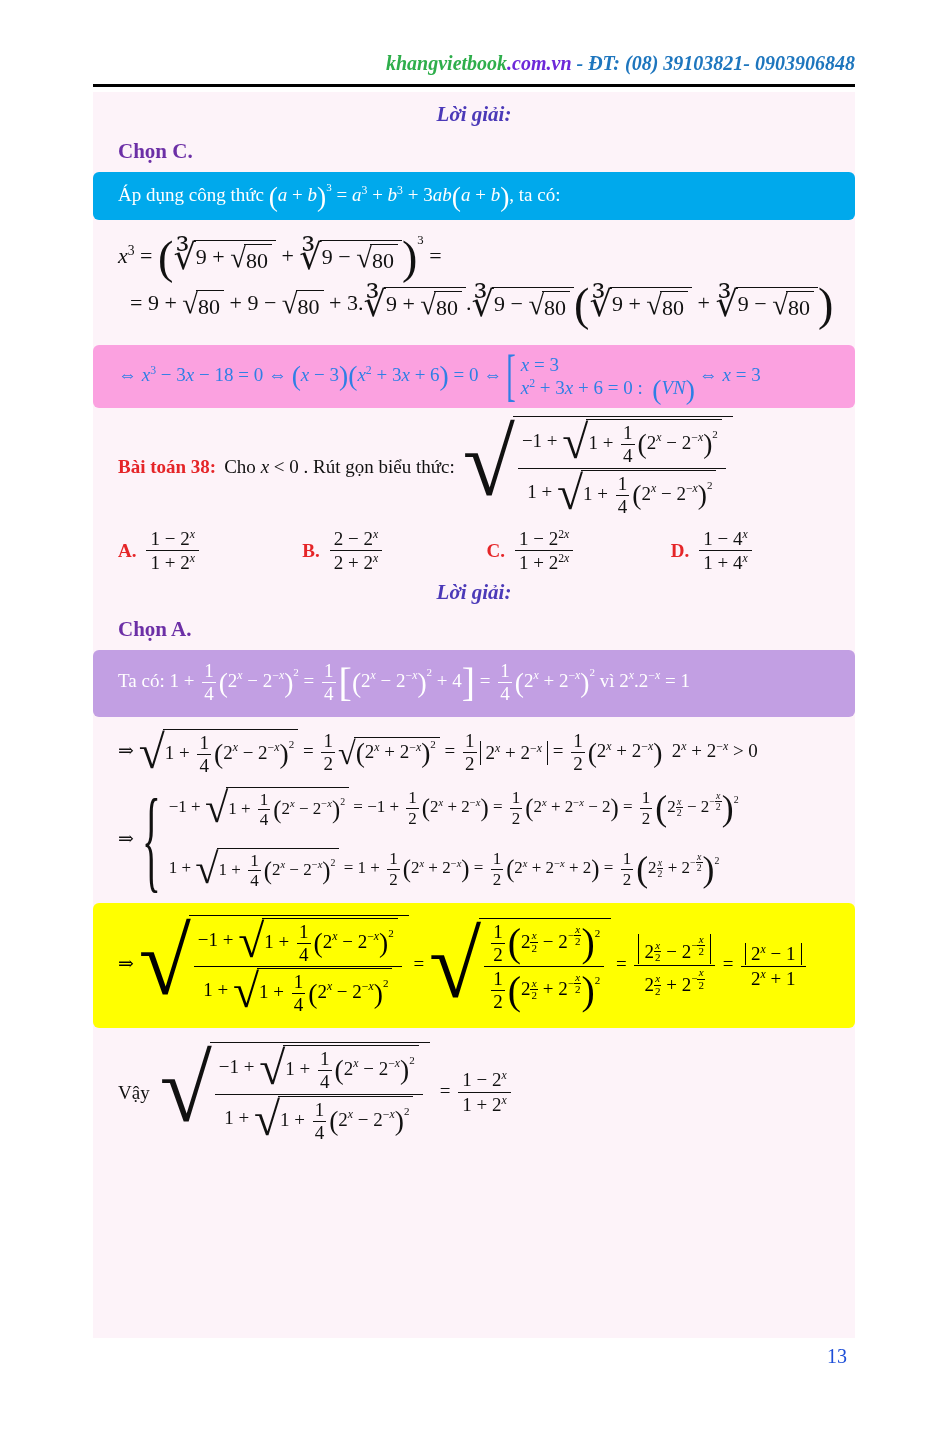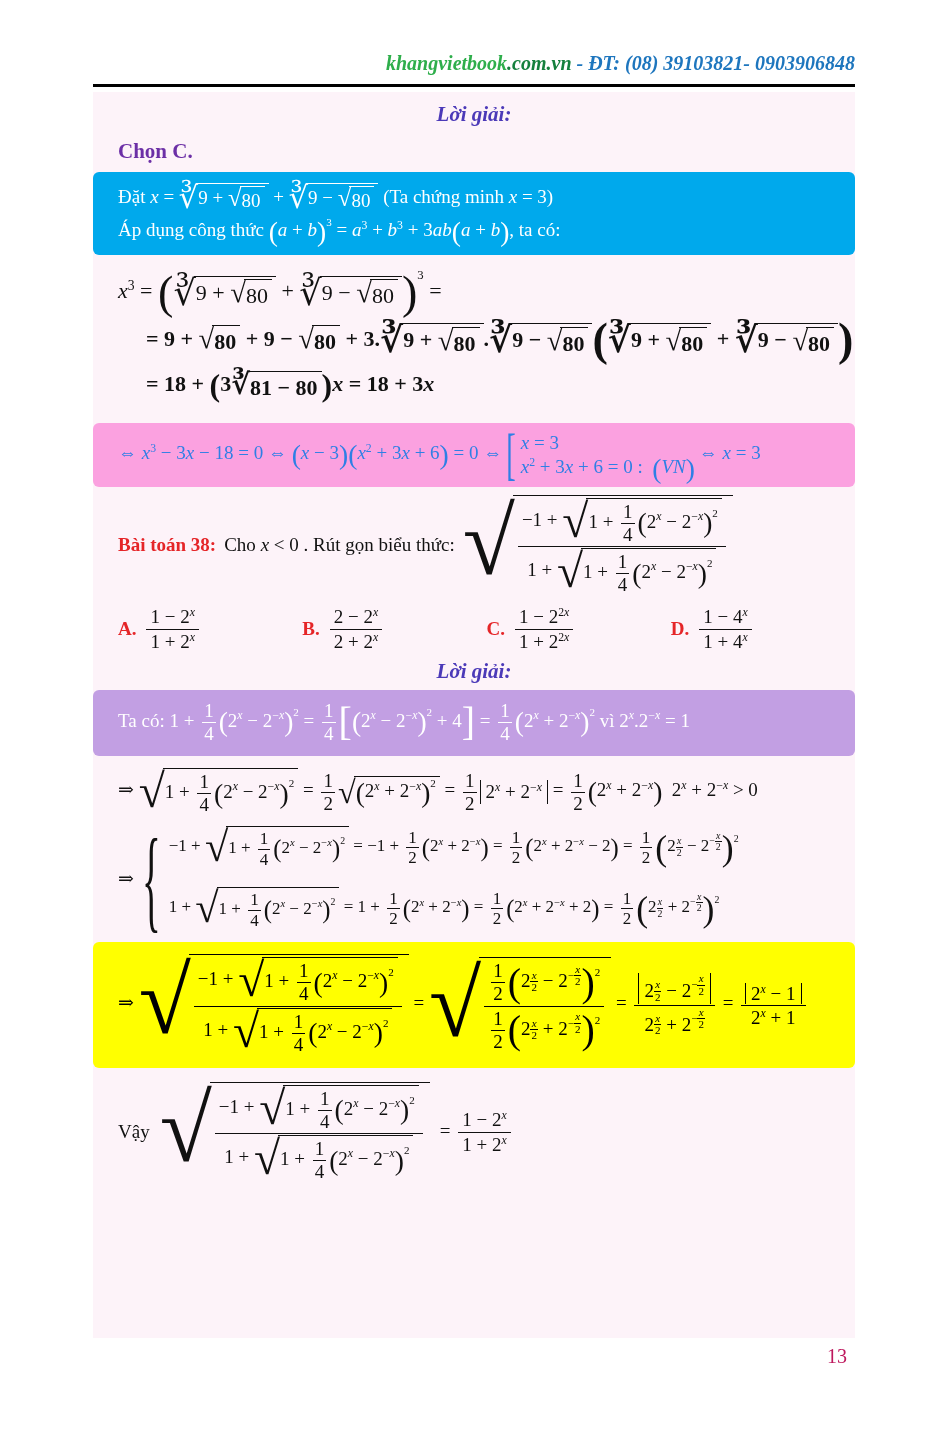--- a/index.html
+++ b/index.html
@@ -1,50 +1,50 @@
 <!DOCTYPE html>
 <html><head>
 <meta charset="utf-8">
 <style>
   html,body{margin:0;padding:0;background:#ffffff;}
   .page{position:relative;width:947px;height:1434px;background:#ffffff;overflow:hidden;
         font-family:"Liberation Serif","DejaVu Serif","DejaVu Sans",serif;color:#111;}
   .header{position:absolute;top:52px;left:93px;width:762px;text-align:right;
           font-size:20px;font-weight:bold;font-style:italic;white-space:nowrap;}
-  .hgreen{color:#2EAE4B;} .hred{color:#15803d;} .hblue{color:#1E76BE;}
+  .hgreen{color:#2EAE4B;} .hred{color:#6d28d9;} .hblue{color:#1E76BE;}
   .rule{position:absolute;top:84px;left:93px;width:762px;height:3px;background:#000;}
   .content{position:absolute;left:93px;top:92px;width:762px;height:1246px;background:#FDF3F9;
            font-size:19px;overflow:hidden;}
   .loigiai{margin-top:10px;text-align:center;color:#4B39B8;font-weight:bold;font-style:italic;font-size:21px;}
   .chon{margin:12px 0 8px 25px;color:#6C2FA6;font-weight:bold;font-size:21px;}
   .box{border-radius:6px;}
   .cyan{background:#00A9EC;color:#fff;padding:6px 14px 8px 25px;}
   .pinkbox{background:#FBA1E0;color:#2E7FE5;padding:8px 10px 8px 25px;margin:8px 0;}
   .purplebox{background:#C29FE3;color:#fff;padding:10px 10px 12px 25px;margin-top:6px;}
   .yellowbox{background:#FFFF00;color:#000;padding:12px 10px 12px 25px;margin-top:12px;}
   .mline{line-height:1.25;}
   .cyan .mline{margin:5px 0;}
   .eqblock{padding:8px 0 2px 25px;font-size:22px;}
   .eqblock .mline{margin:12px 0;}
-  .eqblock .indent{margin-left:28px;font-weight:bold;}
+  .eqblock .indent{margin-left:12px;}
   .problem{display:flex;align-items:center;gap:8px;padding-left:25px;margin-top:2px;}
   .ptext{white-space:nowrap;}
   .red{color:#E52528;font-weight:bold;}
   .options{display:flex;padding:8px 0 0 25px;margin-top:2px;}
   .opt{display:flex;align-items:center;gap:7px;width:190px;}
   .loigiai2{margin-top:6px;}
   .step{margin:12px 0 0 25px;}
   .sys{display:flex;align-items:center;gap:8px;margin:10px 0 0 25px;font-size:17px;}
   .arrow{font-size:19px;}
   .sysbrace{display:inline-block;font-size:2.3em;line-height:1;transform:scaleY(2.9);transform-origin:center;font-weight:300;}
   .sysrows{display:flex;flex-direction:column;gap:18px;justify-content:space-between;}
   .sysrows>div{line-height:1.2;}
   .note{margin:14px 0 0 25px;}
   .final{display:flex;align-items:center;gap:10px;margin:14px 0 0 25px;}
-  .pagenum{position:absolute;right:100px;top:1345px;font-size:20px;color:#be185d;}
+  .pagenum{position:absolute;right:100px;top:1345px;font-size:20px;color:#1d4ed8;}
   
   i{font-style:italic;}
   sup{font-size:0.62em;line-height:0;}
   sup.hi{vertical-align:1.5em;font-size:0.58em;}
   sup.hi2{vertical-align:0.95em;font-size:0.58em;}
   .f{display:inline-flex;flex-direction:column;vertical-align:middle;text-align:center;margin:0 3px;line-height:1.15;}
   .f .n{display:block;padding:0 4px 1px;}
   .f .d{display:block;border-top:1.4px solid currentColor;padding:1px 4px 0;}
   .f.sm .n,.f.sm .d{padding:0 2px;}
   .r{display:inline-block;vertical-align:middle;white-space:nowrap;}
@@ -75,28 +75,26 @@
     <span class="hgreen">khangvietbook</span><span class="hred">.com.vn</span><span class="hblue"> - ĐT: (08) 39103821- 0903906848</span>
   </div>
   <div class="rule"></div>
 
   <div class="content">
 
     <div class="loigiai">Lời giải:</div>
     <div class="chon">Chọn C.</div>
 
     <div class="box cyan">
-      <div class="mline">Đặt <i>x</i> = <span class="r"><span class="rs rc">∛</span><span class="rb">9 + <span class="r"><span class="rs">√</span><span class="rb">80</span></span></span></span> + <span class="r"><span class="rs rc">∛</span><span class="rb">9 − <span class="r"><span class="rs">√</span><span class="rb">80</span></span></span></span> (Ta chứng minh <i>x</i> = 3)</div>
       <div class="mline">Áp dụng công thức <span class="b15">(</span><i>a</i> + <i>b</i><span class="b15">)</span><sup class="hi2">3</sup> = <i>a</i><sup>3</sup> + <i>b</i><sup>3</sup> + 3<i>ab</i><span class="b15">(</span><i>a</i> + <i>b</i><span class="b15">)</span>, ta có:</div>
     </div>
 
     <div class="eqblock">
       <div class="mline"><i>x</i><sup>3</sup> = <span class="b2">(</span><span class="r"><span class="rs rc">∛</span><span class="rb">9 + <span class="r"><span class="rs">√</span><span class="rb">80</span></span></span></span> + <span class="r"><span class="rs rc">∛</span><span class="rb">9 − <span class="r"><span class="rs">√</span><span class="rb">80</span></span></span></span><span class="b2">)</span><sup class="hi">3</sup> =</div>
       <div class="mline indent">= 9 + <span class="r"><span class="rs">√</span><span class="rb">80</span></span> + 9 − <span class="r"><span class="rs">√</span><span class="rb">80</span></span> + 3.<span class="r"><span class="rs rc">∛</span><span class="rb">9 + <span class="r"><span class="rs">√</span><span class="rb">80</span></span></span></span>.<span class="r"><span class="rs rc">∛</span><span class="rb">9 − <span class="r"><span class="rs">√</span><span class="rb">80</span></span></span></span><span class="b2">(</span><span class="r"><span class="rs rc">∛</span><span class="rb">9 + <span class="r"><span class="rs">√</span><span class="rb">80</span></span></span></span> + <span class="r"><span class="rs rc">∛</span><span class="rb">9 − <span class="r"><span class="rs">√</span><span class="rb">80</span></span></span></span><span class="b2">)</span></div>
-      <div class="mline indent">= 18 + <span class="b15">(</span>3<span class="r"><span class="rs">∛</span><span class="rb">81 − 80</span></span><span class="b15">)</span><i>x</i> = 18 + 3<i>x</i></div>
     </div>
 
     <div class="box pinkbox mline">⇔ <i>x</i><sup>3</sup> − 3<i>x</i> − 18 = 0 ⇔ <span class="b15">(</span><i>x</i> − 3<span class="b15">)</span><span class="b15">(</span><i>x</i><sup>2</sup> + 3<i>x</i> + 6<span class="b15">)</span> = 0 ⇔<span class="cases">
           <span class="cbr">[</span>
           <span class="crows">
             <span><i>x</i> = 3</span>
             <span><i>x</i><sup>2</sup> + 3<i>x</i> + 6 = 0 :&nbsp; <span class="b15">(</span><i>VN</i><span class="b15">)</span></span>
           </span>
         </span>⇔ <i>x</i> = 3</div>
 
@@ -140,20 +138,21 @@
       <div class="opt">
         <span class="red">D.</span>
         <span class="f">
             <span class="n">1 − 4<sup><i>x</i></sup></span>
             <span class="d">1 + 4<sup><i>x</i></sup></span>
           </span>
       </div>
     </div>
 
     <div class="loigiai loigiai2">Lời giải:</div>
+    <div class="chon">Chọn A.</div>
 
     <div class="box purplebox mline">Ta có: 1 + <span class="f sm">
           <span class="n">1</span>
           <span class="d">4</span>
         </span><span class="b15">(</span>2<sup><i>x</i></sup> − 2<sup>−<i>x</i></sup><span class="b15">)</span><sup class="hi2">2</sup> = <span class="f sm">
           <span class="n">1</span>
           <span class="d">4</span>
         </span><span class="b2">[</span><span class="b15">(</span>2<sup><i>x</i></sup> − 2<sup>−<i>x</i></sup><span class="b15">)</span><sup class="hi2">2</sup> + 4<span class="b2">]</span> = <span class="f sm">
           <span class="n">1</span>
           <span class="d">4</span>

